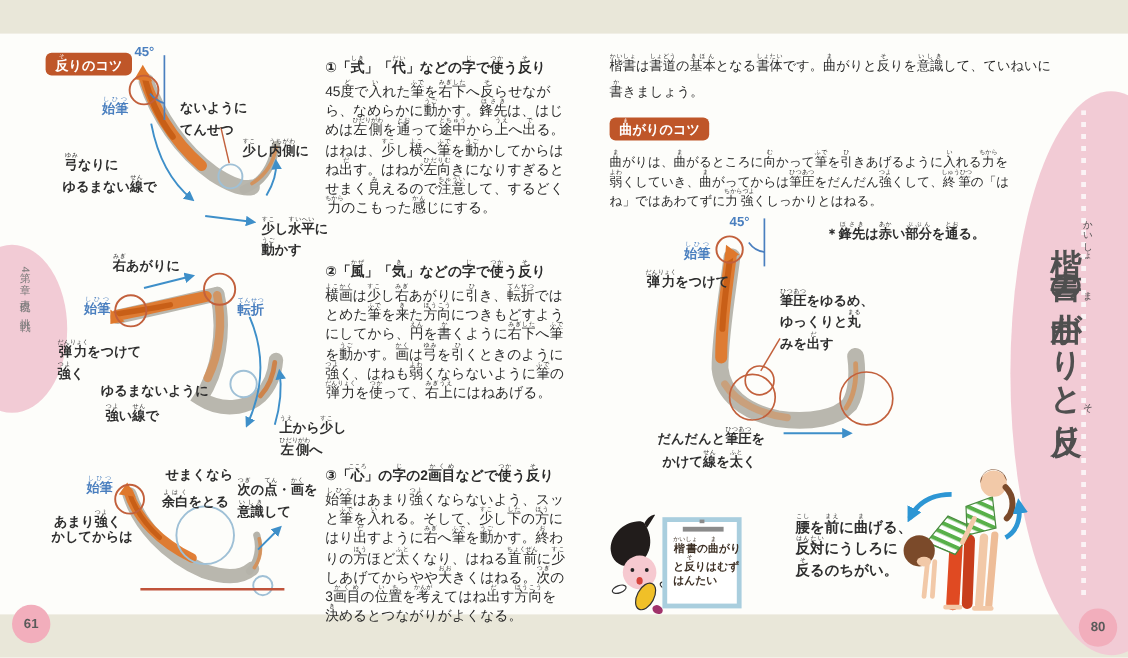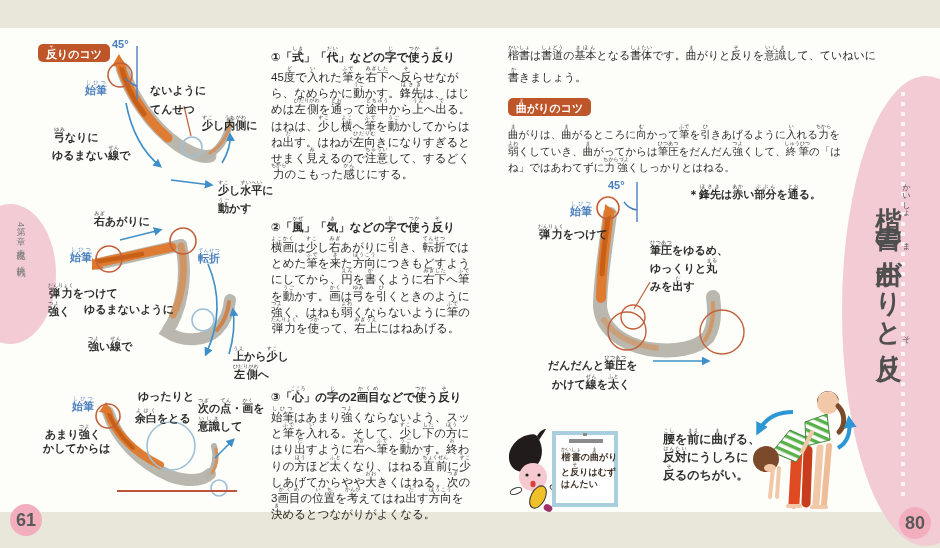--- a/index.html
+++ b/index.html
@@ -6,21 +6,21 @@
   body{font-family:"Liberation Sans","DejaVu Sans",sans-serif;}
   #stage{position:relative;width:940px;height:548px;background:#e9e7d9;overflow:hidden;}
   #sheet{position:absolute;left:0;top:28px;width:940px;height:484px;background:#fdfdfa;}
   
   .tab-ellipse{position:absolute;background:#f2cbd5;border-radius:50%;}
   #tab-left{left:-36px;top:204px;width:92px;height:140px;}
   #tab-right{right:-70px;top:76px;width:168px;height:470px;}
   #tab-right-dots{position:absolute;left:901px;top:92px;width:4px;height:408px;
     background:repeating-linear-gradient(180deg,#fbf3f5 0 4px,rgba(0,0,0,0) 4px 10px);}
   .pageno{position:absolute;width:32px;height:32px;border-radius:50%;background:#f2aebc;
-    color:#5a5a5a;font-weight:bold;font-size:18px;display:flex;align-items:center;justify-content:center;}
+    color:#5a5a5a;font-weight:bold;font-size:11px;display:flex;align-items:center;justify-content:center;}
   #pageno-61{left:10px;top:504px;}
   #pageno-60{left:899px;top:507px;}
   #chapter-v{position:absolute;left:14px;top:220px;height:116px;writing-mode:vertical-rl;
     font-size:9px;color:#7a7a7a;letter-spacing:2px;}
   #title-v{position:absolute;left:872px;top:178px;height:260px;writing-mode:vertical-rl;
     font-size:26px;font-weight:bold;color:#4f4f4f;letter-spacing:1px;}
   #title-v rt{font-size:8px;}
   
   .badge{position:absolute;background:#bf5629;color:#fff;font-size:11px;font-weight:bold;
     padding:3px 8px 2px;border-radius:5px;line-height:12px;}
@@ -208,29 +208,29 @@
   <div class="lbl" style="left:54px;top:127px;"><ruby>弓<rt>ゆみ</rt></ruby>なりに</div>
   <div class="lbl" style="left:52px;top:145px;">ゆるまない<ruby>線<rt>せん</rt></ruby>で</div>
   <div class="lbl" style="left:218px;top:180px;"><ruby>少<rt>すこ</rt></ruby>し<ruby>水平<rt>すいへい</rt></ruby>に</div>
   <div class="lbl" style="left:218px;top:198px;"><ruby>動<rt>うご</rt></ruby>かす</div>
 
   <div class="lbl" style="left:94px;top:211px;"><ruby>右<rt>みぎ</rt></ruby>あがりに</div>
   <div class="lbl blue" style="left:70px;top:247px;"><ruby>始筆<rt>しひつ</rt></ruby></div>
   <div class="lbl blue" style="left:198px;top:248px;"><ruby>転折<rt>てんせつ</rt></ruby></div>
   <div class="lbl" style="left:48px;top:283px;"><ruby>弾力<rt>だんりょく</rt></ruby>をつけて</div>
   <div class="lbl" style="left:48px;top:301px;"><ruby>強<rt>つよ</rt></ruby>く</div>
-  <div class="lbl" style="left:84px;top:303px;text-align:right;">ゆるまないように</div>
+  <div class="lbl" style="left:84px;top:320px;text-align:right;">ゆるまないように</div>
   <div class="lbl" style="left:88px;top:336px;"><ruby>強<rt>つよ</rt></ruby>い<ruby>線<rt>せん</rt></ruby>で</div>
   <div class="lbl" style="left:233px;top:346px;"><ruby>上<rt>うえ</rt></ruby>から<ruby>少<rt>すこ</rt></ruby>し</div>
   <div class="lbl" style="left:233px;top:364px;"><ruby>左側<rt>ひだりがわ</rt></ruby>へ</div>
 
   <div class="lbl blue" style="left:72px;top:396px;"><ruby>始筆<rt>しひつ</rt></ruby></div>
   <div class="lbl" style="left:45px;top:424px;">あまり<ruby>強<rt>つよ</rt></ruby>く</div>
   <div class="lbl" style="left:43px;top:442px;">かしてからは</div>
-  <div class="lbl" style="left:138px;top:390px;">ゆったりと</div>
+  <div class="lbl" style="left:138px;top:390px;">せまくなら</div>
   <div class="lbl" style="left:135px;top:408px;"><ruby>余白<rt>よはく</rt></ruby>をとる</div>
   <div class="lbl" style="left:198px;top:398px;"><ruby>次<rt>つぎ</rt></ruby>の<ruby>点<rt>てん</rt></ruby>・<ruby>画<rt>かく</rt></ruby>を</div>
   <div class="lbl" style="left:198px;top:416px;"><ruby>意識<rt>いしき</rt></ruby>して</div>
 
   <div class="lbl blue" style="left:608px;top:179px;">45°</div>
   <div class="lbl blue" style="left:570px;top:201px;"><ruby>始筆<rt>しひつ</rt></ruby></div>
   <div class="lbl" style="left:538px;top:224px;"><ruby>弾力<rt>だんりょく</rt></ruby>をつけて</div>
   <div class="lbl" style="left:688px;top:184px;">＊<ruby>鋒先<rt>ほさき</rt></ruby>は<ruby>赤<rt>あか</rt></ruby>い<ruby>部分<rt>ぶぶん</rt></ruby>を<ruby>通<rt>とお</rt></ruby>る。</div>
   <div class="lbl" style="left:650px;top:240px;"><ruby>筆圧<rt>ひつあつ</rt></ruby>をゆるめ、</div>
   <div class="lbl" style="left:650px;top:258px;">ゆっくりと<ruby>丸<rt>まる</rt></ruby></div>

